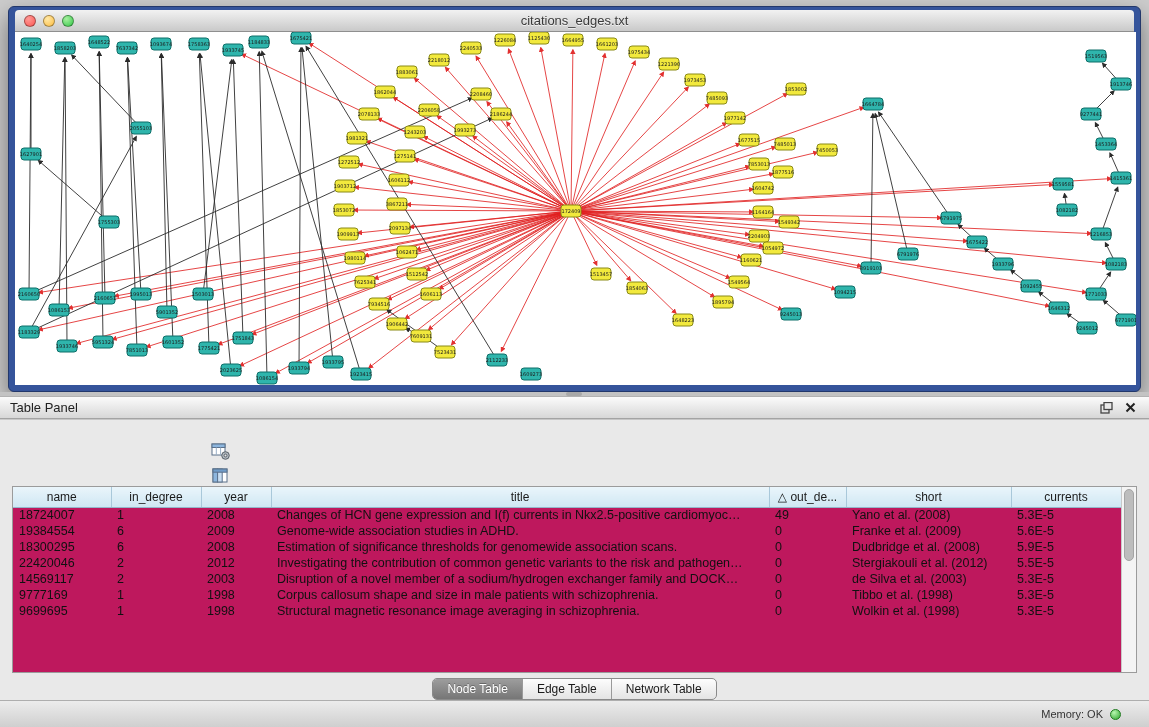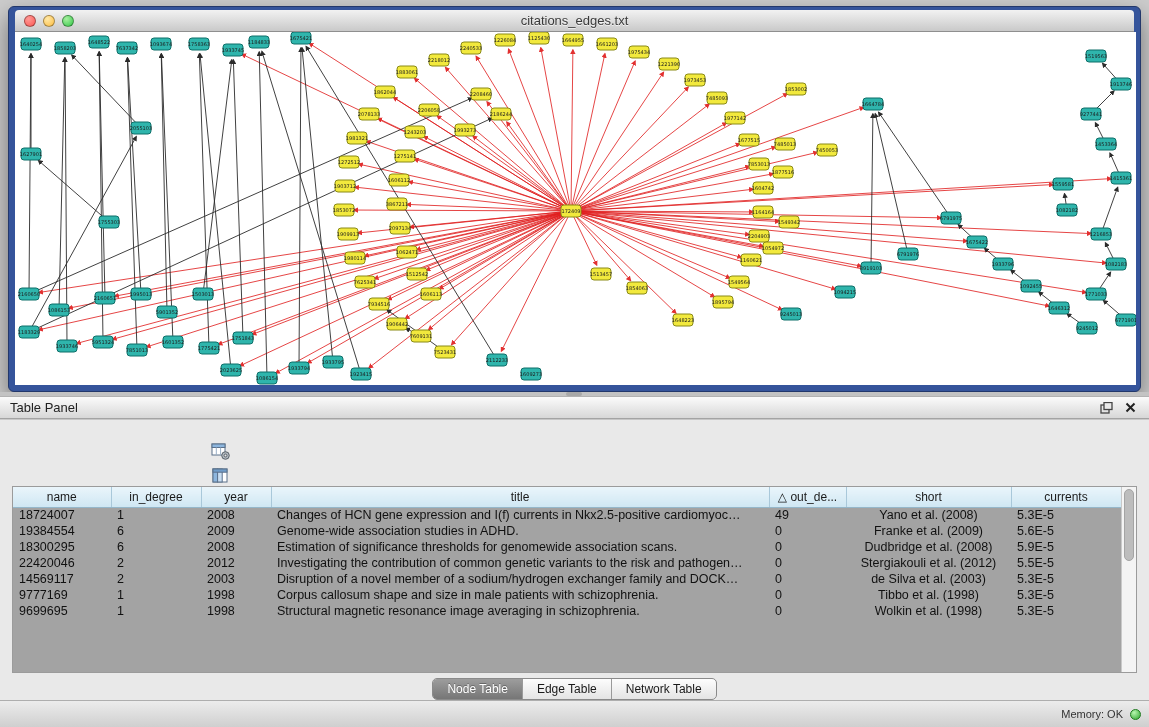--- a/index.html
+++ b/index.html
@@ -67,53 +67,53 @@
     font-size:12.5px; color:#111;
     box-shadow:inset 0 1px 1px rgba(0,0,0,.06);
   }
   .combo .combo-arrows { margin-left:auto; display:flex; flex-direction:column; gap:2px; padding-left:8px; border-left:1px solid #cfcfcf; }
   .combo .up    { width:0; height:0; border-left:4px solid transparent; border-right:4px solid transparent; border-bottom:4px solid #444; }
   .combo .down  { width:0; height:0; border-left:4px solid transparent; border-right:4px solid transparent; border-top:4px solid #444; }
 
   
   .table-wrap {
     position:absolute; left:12px; top:66px; width:1125px; height:187px;
-    background:#a3a3a3; border:1px solid #9b9b9b; display:flex;
+    background:#be185d; border:1px solid #9b9b9b; display:flex;
   }
   .table-scroll { flex:1; overflow:hidden; }
   table.data { border-collapse:collapse; table-layout:fixed; width:1108px; }
   table.data th {
     height:20px; font-size:12px; font-weight:normal; color:#1a1a1a; text-align:center;
     background:linear-gradient(#eaf5fb,#cfe7f3);
     border-right:1px solid #a9c8da; border-bottom:1px solid #95b7ca;
     overflow:hidden; white-space:nowrap; padding:0 4px;
   }
   table.data td {
     height:16px; font-size:12.5px; color:#111; padding:0 6px;
     white-space:nowrap; overflow:hidden; text-overflow:clip;
   }
-  td.c-short { text-align:center; }
+  td.c-short { }
   .vscroll { width:15px; background:#f4f4f4; border-left:1px solid #c9c9c9; position:relative; }
   .vscroll .thumb { position:absolute; left:2px; top:2px; width:10px; height:72px; border-radius:6px; background:#bdbdbd; border:1px solid #a4a4a4; }
 
   
   .tabs-row { position:absolute; left:0; top:258px; width:1149px; display:flex; justify-content:center; }
   .segmented { display:flex; border:1px solid #8a8a8a; border-radius:5px; overflow:hidden; background:linear-gradient(#fdfdfd,#e4e4e4); box-shadow:0 1px 0 rgba(255,255,255,.6); }
   .segmented .tab {
     font-family:"Liberation Sans", sans-serif; font-size:12px; color:#1a1a1a;
     padding:3px 14px; border:none; background:transparent; border-right:1px solid #9a9a9a;
   }
   .segmented .tab:last-child { border-right:none; }
   .segmented .tab.active { background:linear-gradient(#9d9d9d,#767676); color:#fff; text-shadow:0 -1px 0 rgba(0,0,0,.3); }
 
   
   .statusbar {
     position:absolute; left:0; top:700px; width:1149px; height:27px;
     background:linear-gradient(#ececec,#cfcfcf); border-top:1px solid #aeaeae;
-    display:flex; align-items:center; justify-content:flex-end; gap:7px; padding-right:8px;
+    display:flex; align-items:center; justify-content:flex-end; gap:7px; padding-right:28px;
     font-size:11px; color:#333;
   }
   .mem-dot { width:11px; height:11px; border-radius:50%; border:1px solid #1d7a1d;
     background:radial-gradient(circle at 35% 30%, #b8f7b0, #2ea52e); }
 </style>
 </head>
 <body>
 
 <div class="net-window">
   <div class="titlebar">

